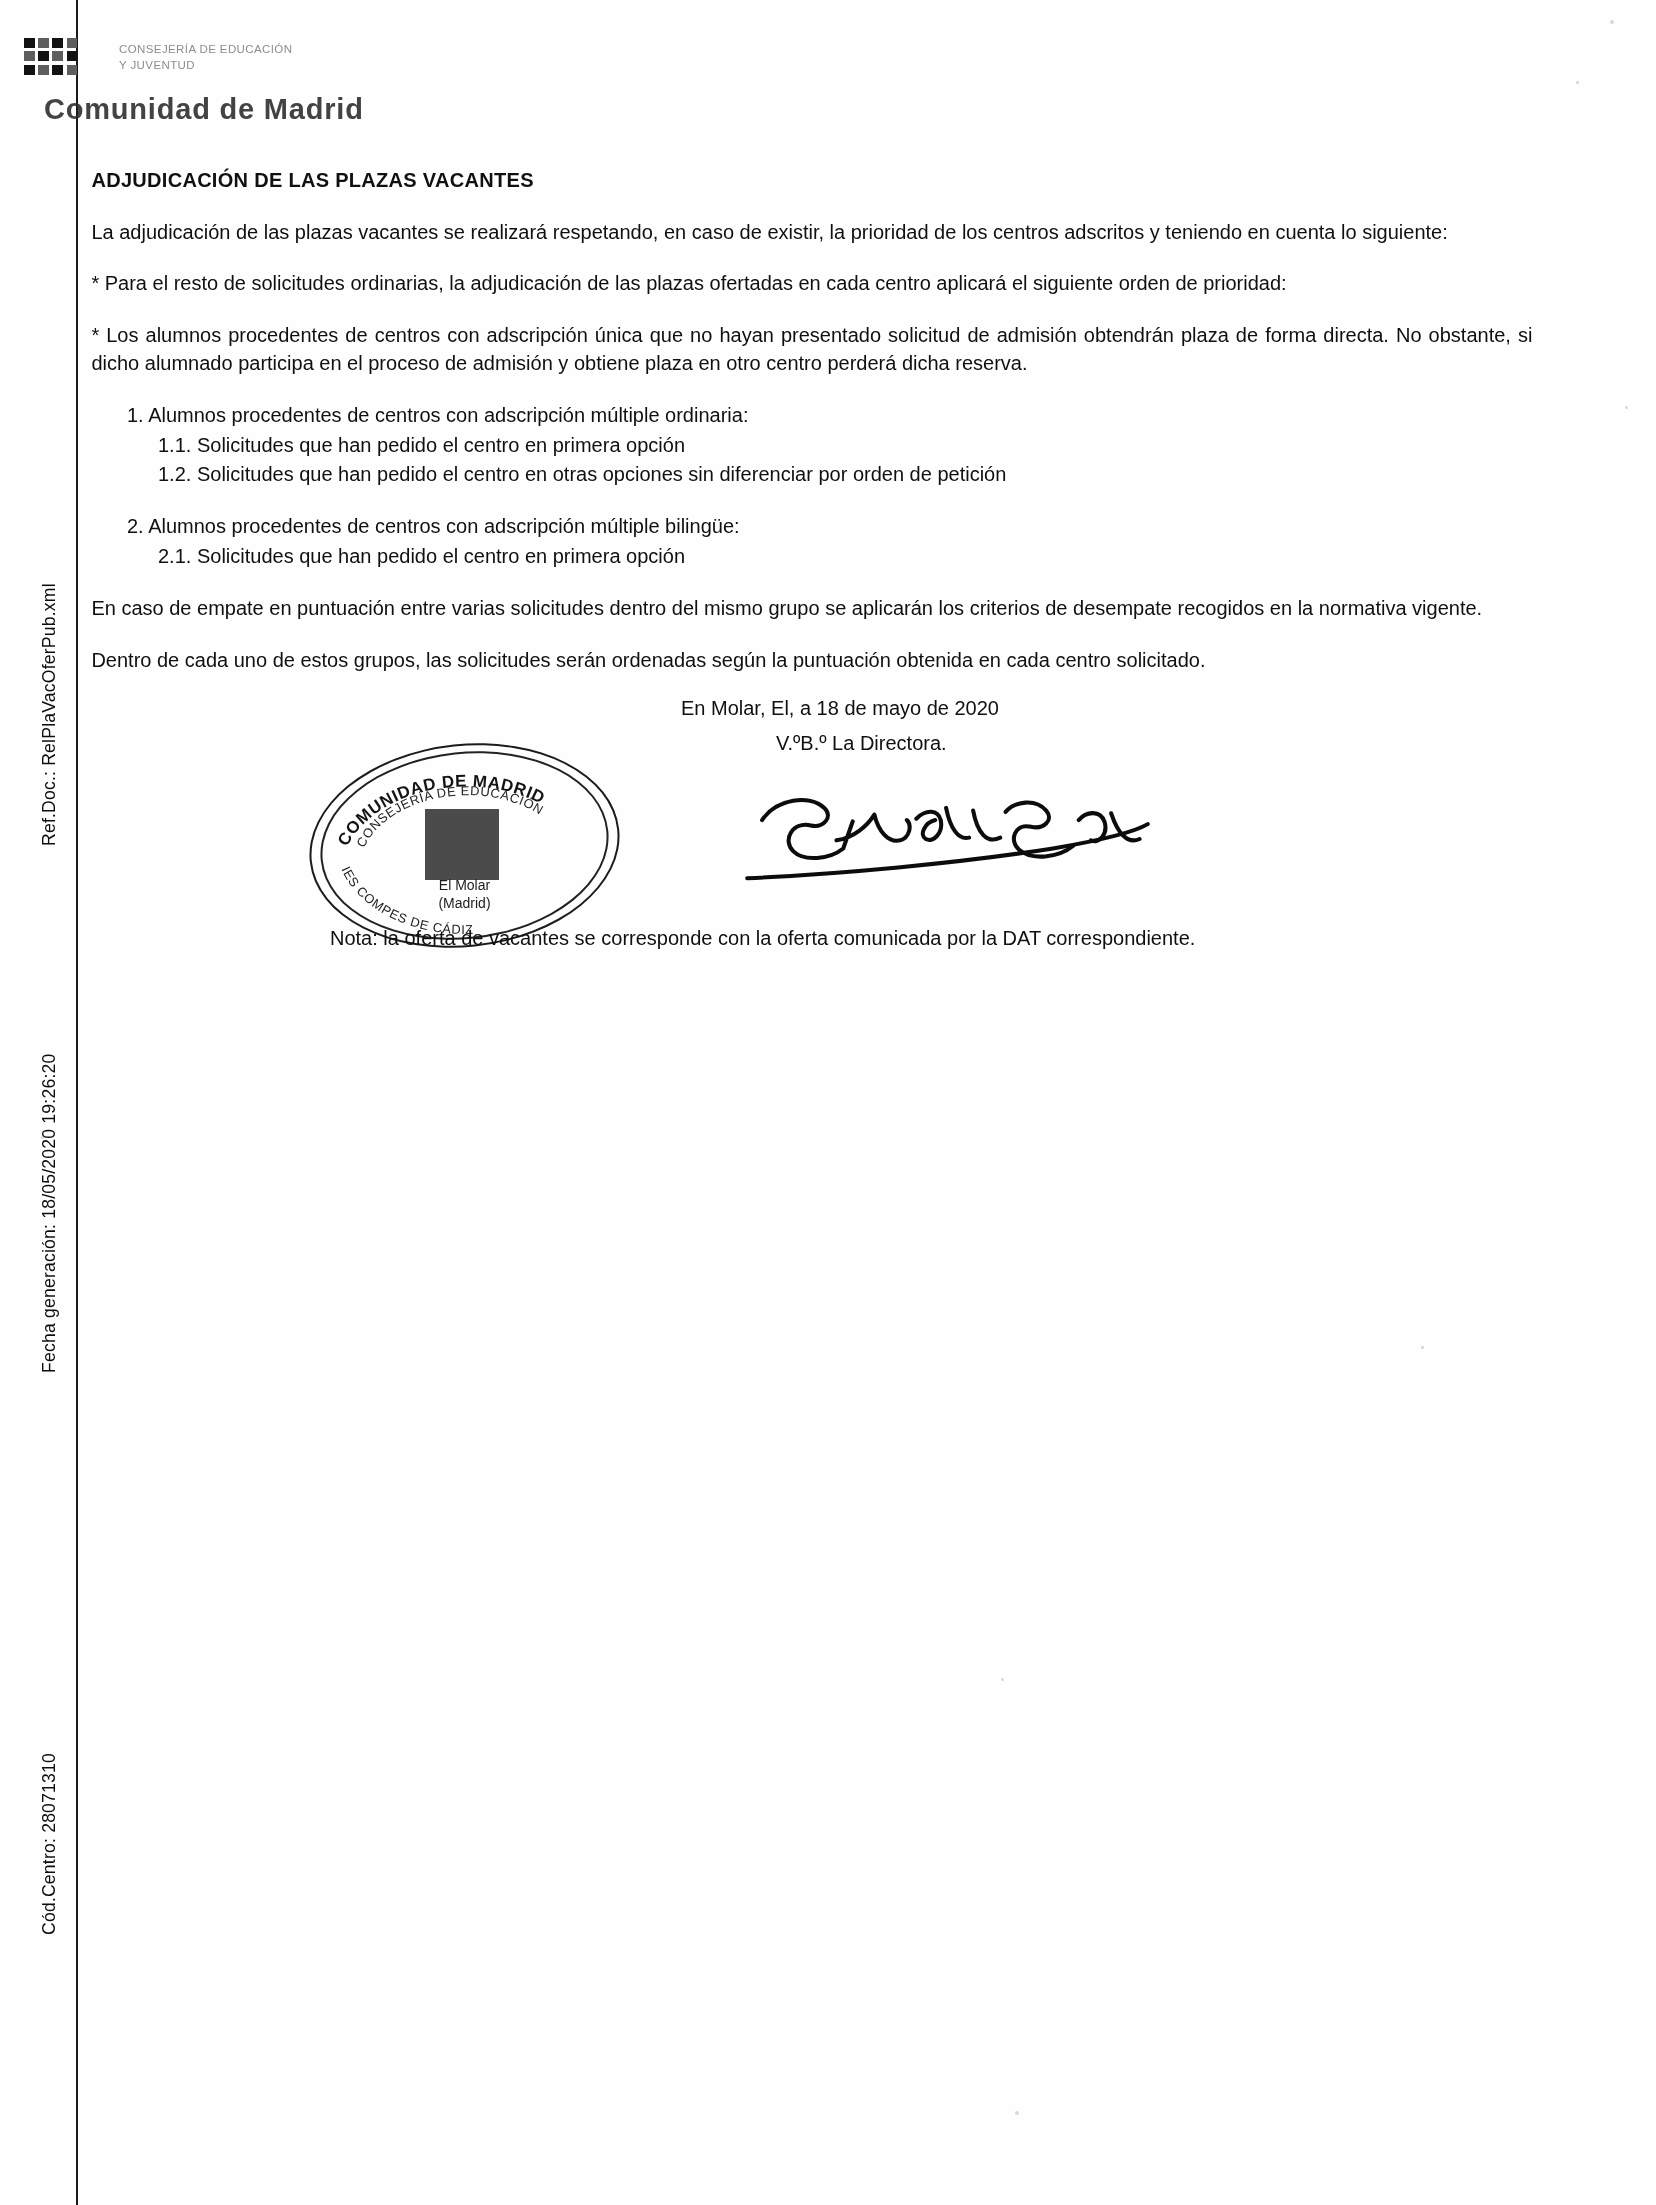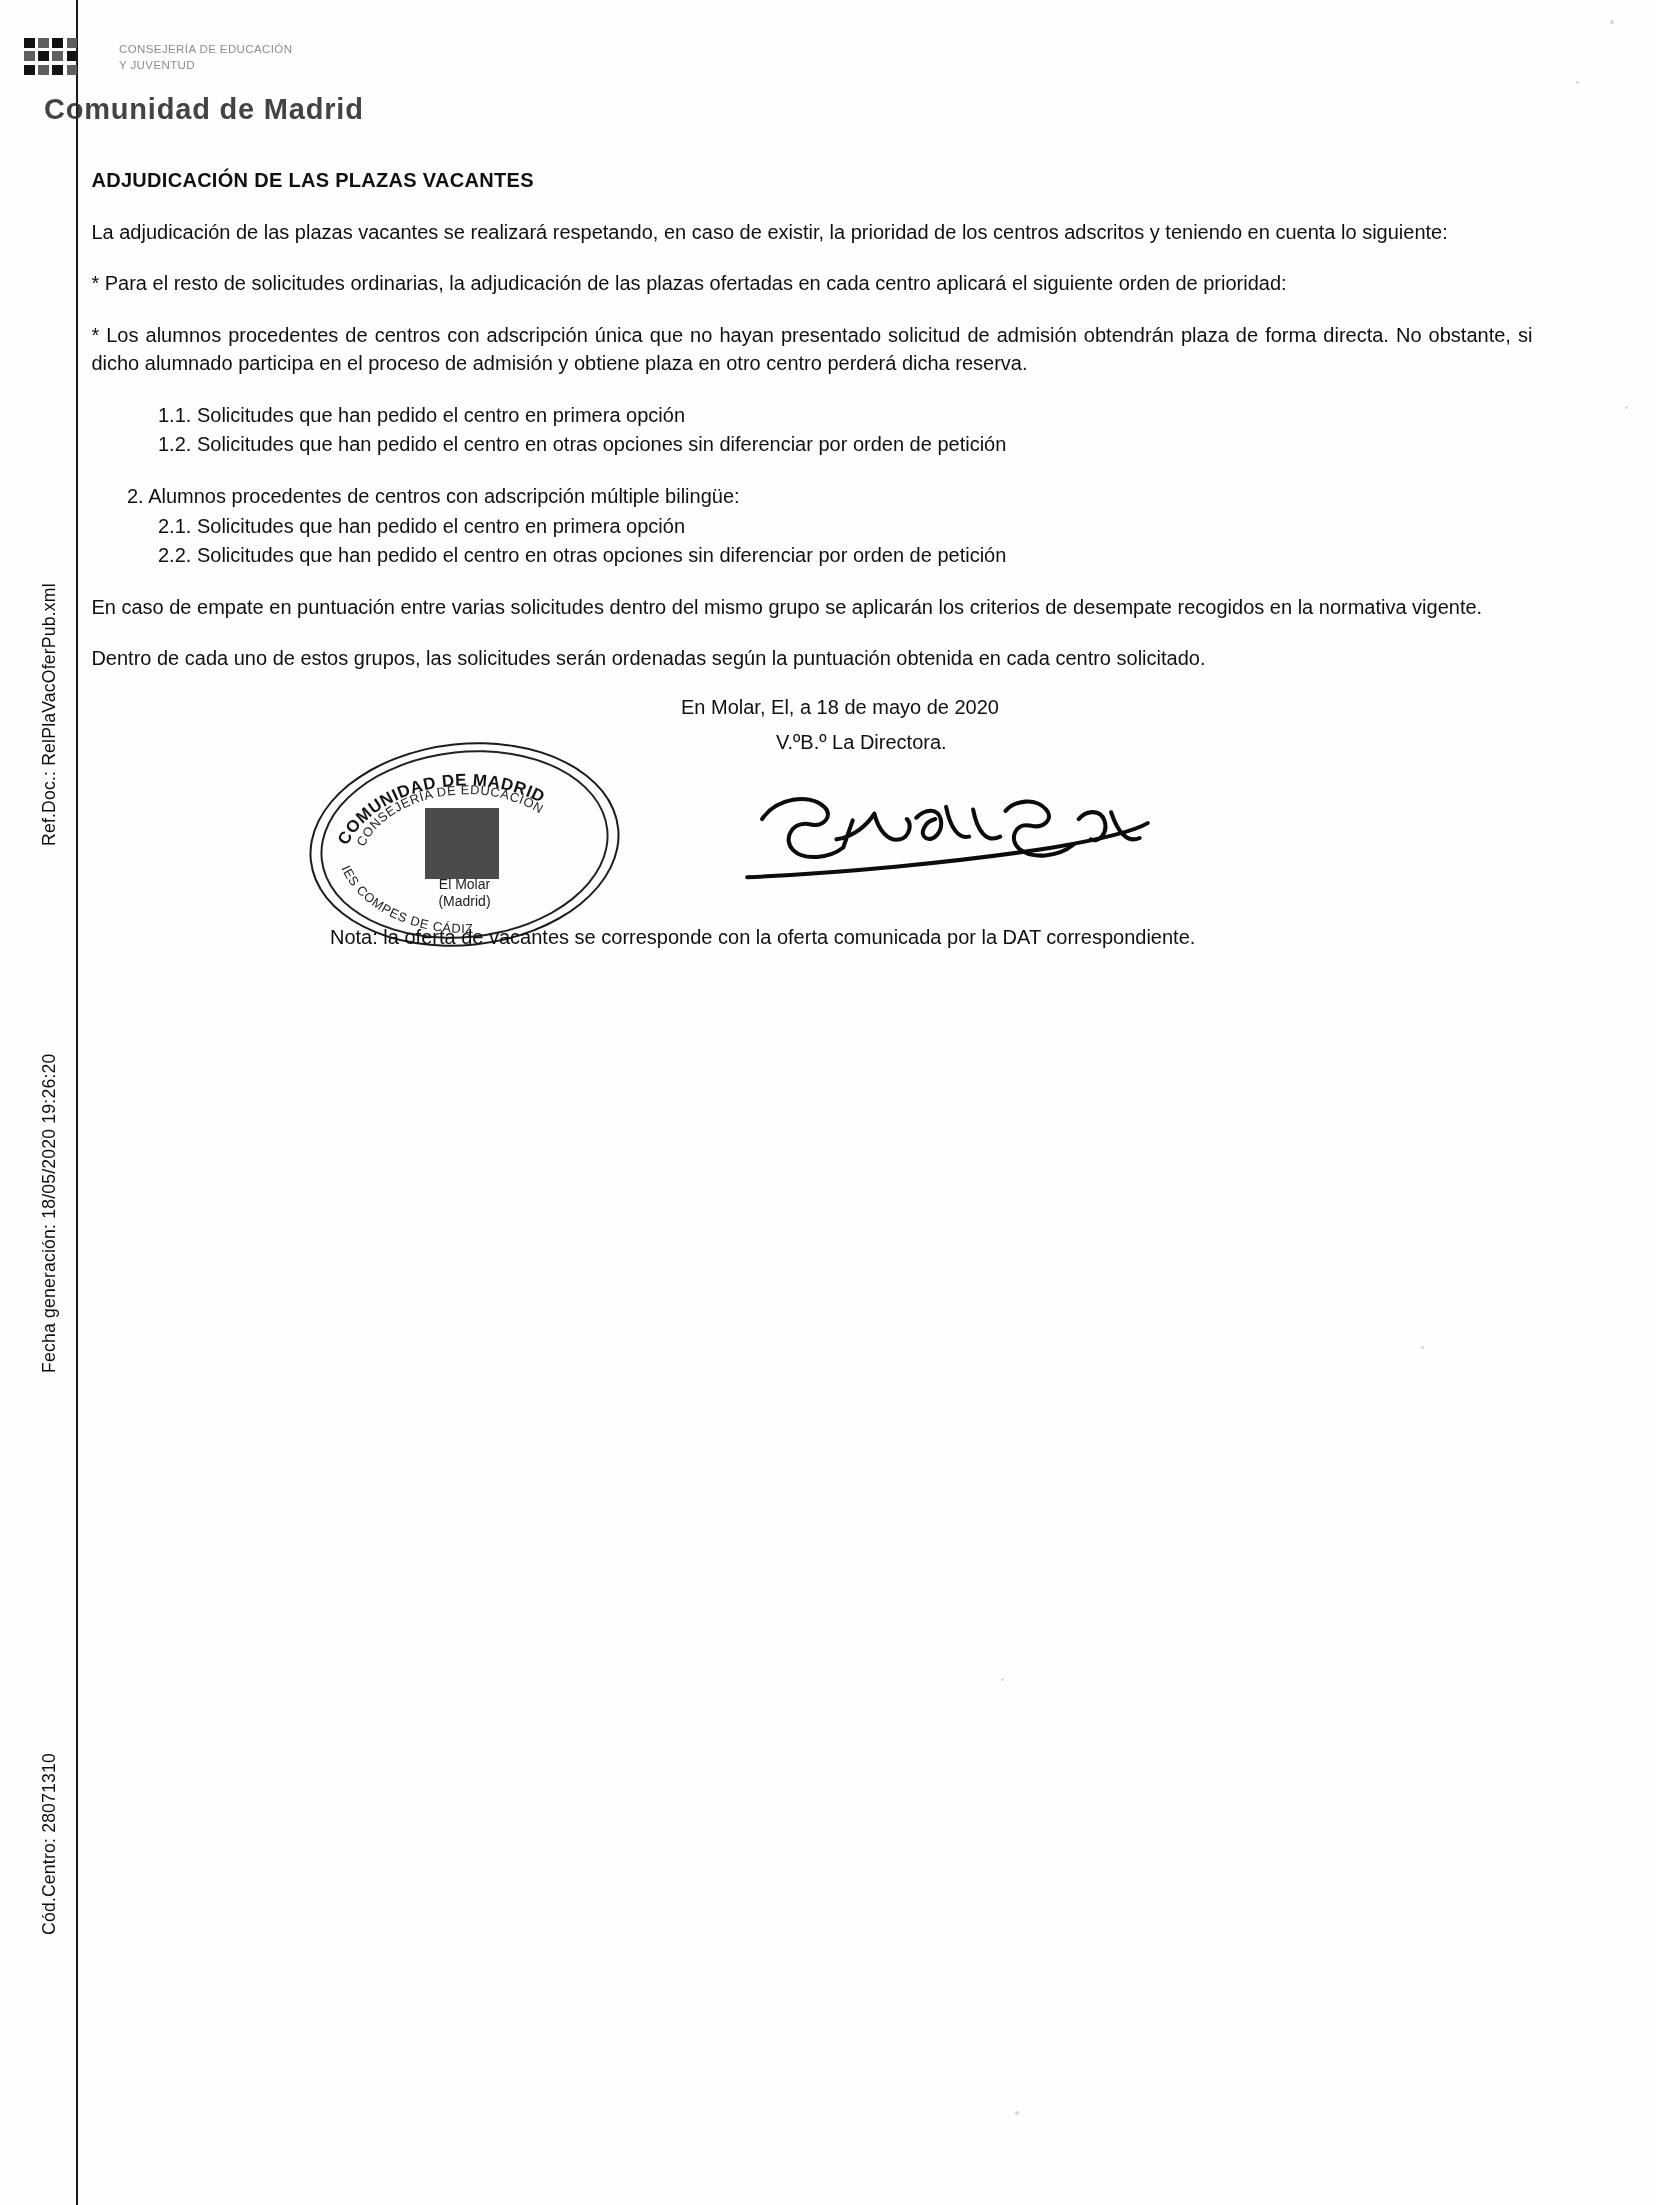--- a/index.html
+++ b/index.html
@@ -267,28 +267,28 @@
 
     <div class="doc-title">ADJUDICACIÓN DE LAS PLAZAS VACANTES</div>
 
     <p class="para">La adjudicación de las plazas vacantes se realizará respetando, en caso de existir, la prioridad de los centros adscritos y teniendo en cuenta lo siguiente:</p>
 
     <p class="para">* Para el resto de solicitudes ordinarias, la adjudicación de las plazas ofertadas en cada centro aplicará el siguiente orden de prioridad:</p>
 
     <p class="para">* Los alumnos procedentes de centros con adscripción única que no hayan presentado solicitud de admisión obtendrán plaza de forma directa. No obstante, si dicho alumnado participa en el proceso de admisión y obtiene plaza en otro centro perderá dicha reserva.</p>
 
     <div class="list-block">
+      <div class="list-head">1. Alumnos procedentes de centros con adscripción múltiple ordinaria:</div>
       <div class="list-sub">1.1. Solicitudes que han pedido el centro en primera opción</div>
       <div class="list-sub">1.2. Solicitudes que han pedido el centro en otras opciones sin diferenciar por orden de petición</div>
     </div>
 
     <div class="list-block">
       <div class="list-head">2. Alumnos procedentes de centros con adscripción múltiple bilingüe:</div>
       <div class="list-sub">2.1. Solicitudes que han pedido el centro en primera opción</div>
-      <div class="list-sub">2.2. Solicitudes que han pedido el centro en otras opciones sin diferenciar por orden de petición</div>
     </div>
 
 
     <p class="para-note">En caso de empate en puntuación entre varias solicitudes dentro del mismo grupo se aplicarán los criterios de desempate recogidos en la normativa vigente.</p>
     <p class="para-note">Dentro de cada uno de estos grupos, las solicitudes serán ordenadas según la puntuación obtenida en cada centro solicitado.</p>
 
     <div class="sign-wrap">
 
       <div class="place-date">En Molar, El, a  18 de mayo de 2020</div>
       <div class="vb">V.ºB.º La Directora.</div>

